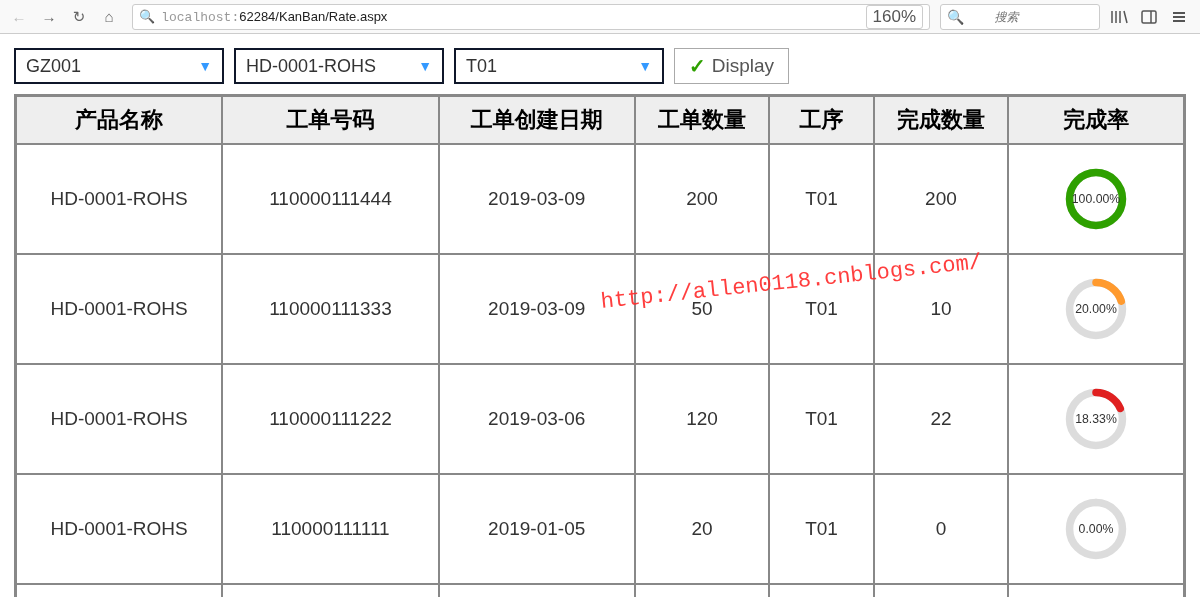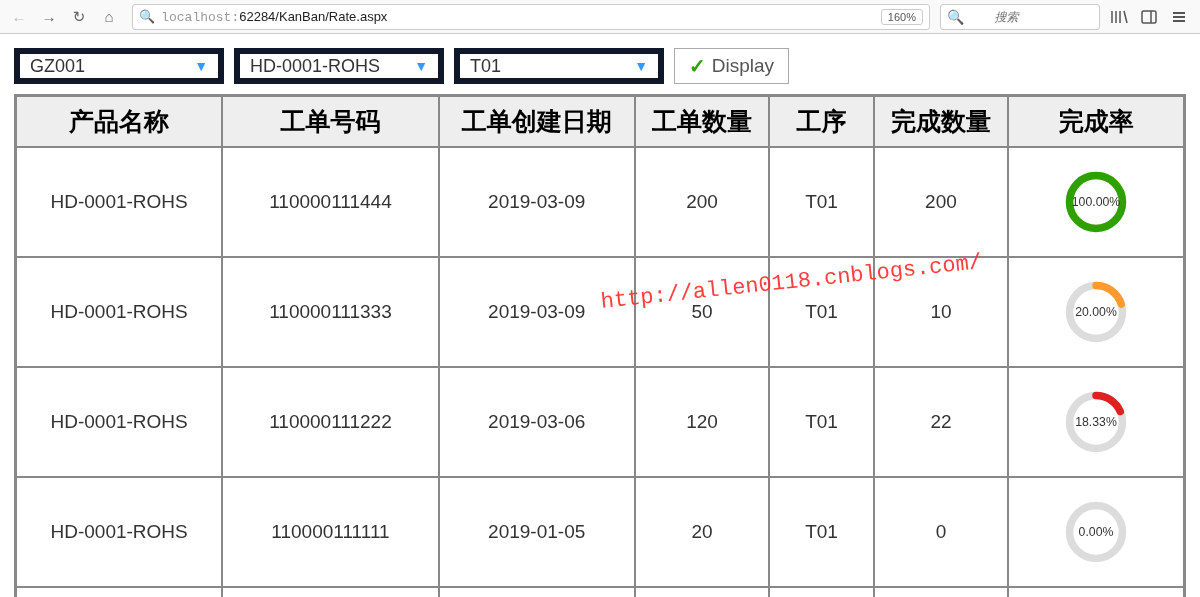--- a/index.html
+++ b/index.html
@@ -59,21 +59,21 @@
       color: #222;
     }
     .url-text .host-dim {
       color: #999;
       font-family: Liberation Mono, monospace;
     }
     .zoom-badge {
       border: 1px solid #ccc;
       border-radius: 3px;
       padding: 1px 6px;
-      font-size: 11px;
+      font-size: 17px;
       color: #555;
       background: #fff;
     }
     .search-box {
       width: 160px;
       height: 26px;
       border: 1px solid #ccc;
       border-radius: 3px;
       background: #fff;
       display: flex;
@@ -113,21 +113,21 @@
     }
     .controls {
       display: flex;
       gap: 10px;
       margin-bottom: 10px;
     }
     .dropdown {
       display: flex;
       align-items: center;
       justify-content: space-between;
-      border: 6px solid #0f172a;
+      border: 2px solid #0f172a;
       height: 36px;
       padding: 0 10px;
       font-size: 18px;
       color: #333;
       background: #fff;
       cursor: pointer;
     }
     .dropdown .caret {
       color: #3399ff;
       font-size: 14px;
@@ -162,21 +162,21 @@
       background: #888;
     }
     .grid th, .grid td {
       background: #fff;
       text-align: center;
       vertical-align: middle;
     }
     .grid th {
       background: #eeeeee;
       font-weight: bold;
-      font-size: 25px;
+      font-size: 22px;
       padding: 8px 13px;
       text-align: center;
     }
     .grid td {
       font-size: 19px;
       padding: 20px 6px;
       color: #333;
     }
     
     .c1 { width: 200px; }

